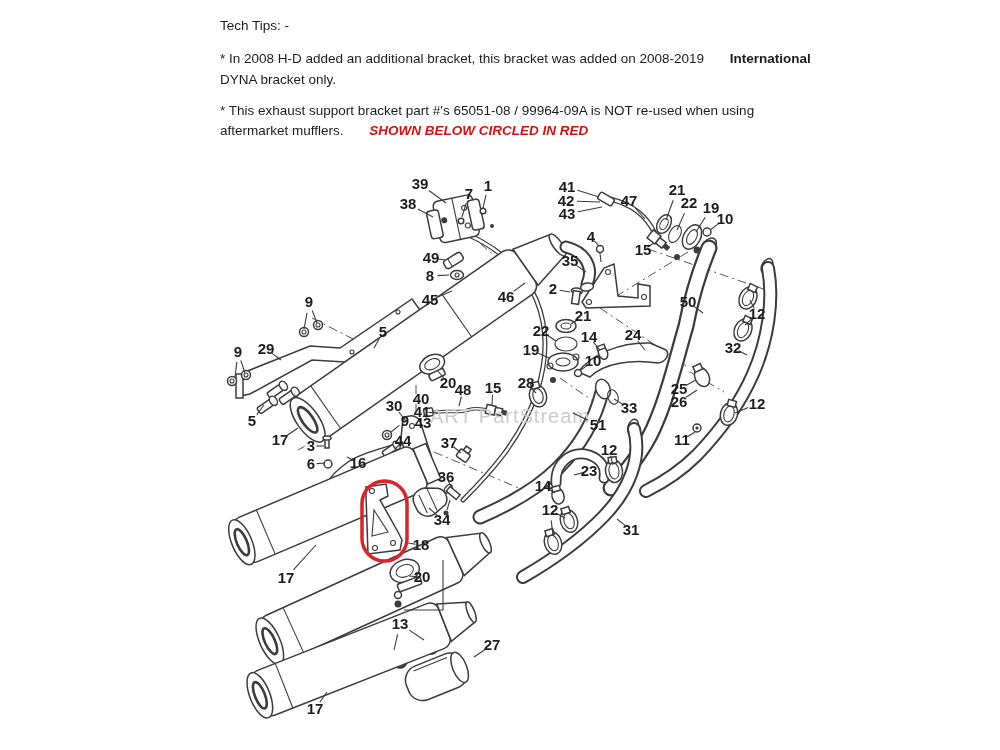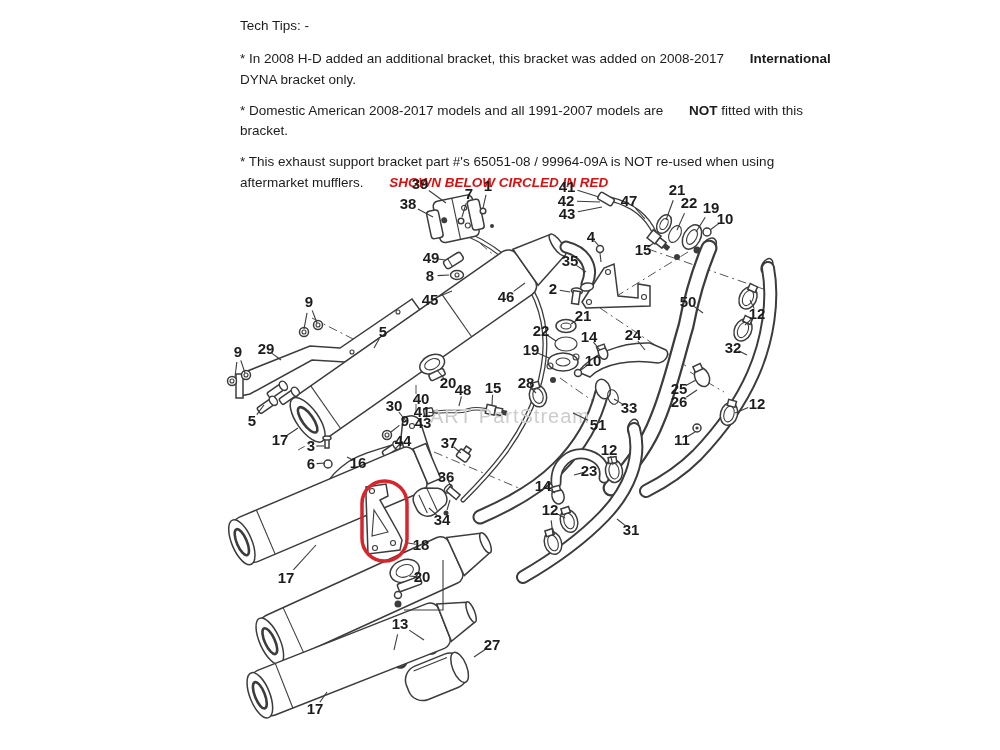--- a/index.html
+++ b/index.html
@@ -1,18 +1,18 @@
 <!DOCTYPE html>
 <html><head>
 <meta charset="utf-8">
 <style>
   html,body{margin:0;padding:0;background:#ffffff;}
   body{width:1000px;height:750px;position:relative;overflow:hidden;
        font-family:"Liberation Sans",sans-serif;}
-  .tips{position:absolute;left:240px;top:16px;width:592px;color:#1c1c1c;
+  .tips{position:absolute;left:220px;top:16px;width:592px;color:#1c1c1c;
         font-size:13.5px;line-height:1.5;}
   .tips .title{margin:0 0 13px 0;}
   .tip{margin:0 0 11px 0;}
   .tip b{font-weight:bold;padding-left:22px;}
   .red{color:#da1010;font-weight:bold;font-style:italic;}
   svg{position:absolute;left:0;top:0;}
   .callout{font-weight:bold;font-size:15px;fill:#1c1c1c;text-anchor:middle;
            font-family:"Liberation Sans",sans-serif;}
   .leader{stroke:#3c3c3c;stroke-width:1.1;}
   .part{fill:#ffffff;stroke:#3c3c3c;stroke-width:1.5;}
@@ -24,22 +24,21 @@
   .tube-i{fill:none;stroke:#ffffff;stroke-linecap:round;}
   .watermark{font-size:20px;fill:#cccccc;letter-spacing:1px;
              font-family:"Liberation Sans",sans-serif;}
 </style>
 </head>
 <body>
 
 <div class="tips">
   <p class="title">Tech Tips: -</p>
   <div id="tips-paras">
-      <p class="tip"><span>* In 2008 H-D added an additional bracket, this bracket was added on 2008-2017 </span><b>International</b><span> DYNA bracket only.</span></p>
-      <p class="tip"><span>* Domestic American 2008-2017 models and all 1991-2007 models are </span><b>NOT</b><span> fitted with this bracket.</span></p>
+      <p class="tip"><span>* In 2008 H-D added an additional bracket, this bracket was added on 2008-2019 </span><b>International</b><span> DYNA bracket only.</span></p>
       <p class="tip"><span>* This exhaust support bracket part #'s 65051-08 / 99964-09A is NOT re-used when using aftermarket mufflers. </span><b class="red">SHOWN BELOW CIRCLED IN RED</b></p>
     </div>
 </div>
 
 <svg width="1000" height="750" viewBox="0 0 1000 750">
   <g id="art">
 
     <path class="dash" d="M648,249 L772,292"></path>
     <path class="dash" d="M688,252 L612,299"></path>
     <path class="dash" d="M600,308 L686,366"></path>

